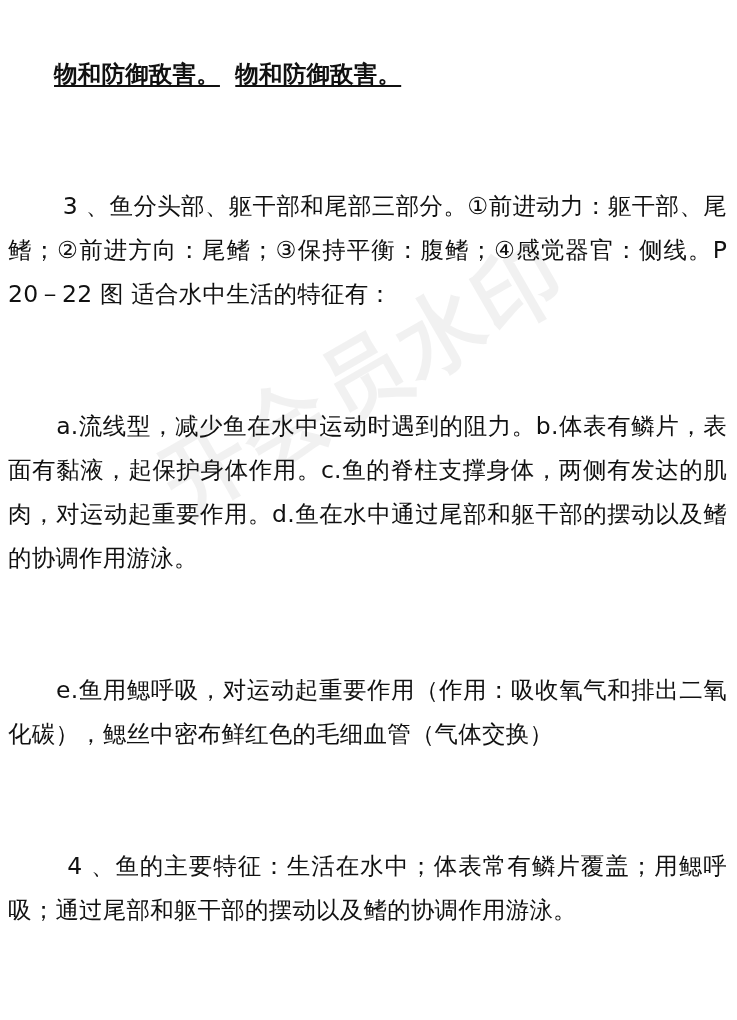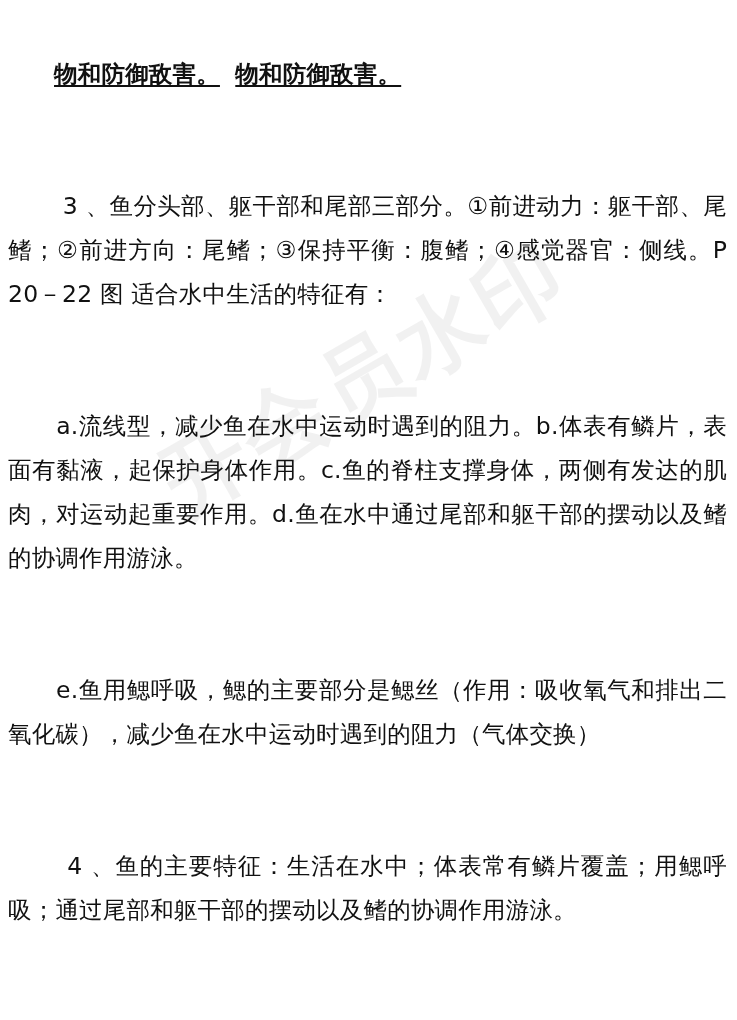--- a/index.html
+++ b/index.html
@@ -87,21 +87,21 @@
 
     <p class="line">
       <span> 3 、鱼分头部、躯干部和尾部三部分。①前进动力：躯干部、尾鳍；②前进方向：尾鳍；③保持平衡：腹鳍；④感觉器官：侧线。P 20－22 图 适合水中生活的特征有：</span>
     </p>
 
     <p class="line">
       <span>a.流线型，减少鱼在水中运动时遇到的阻力。b.体表有鳞片，表面有黏液，起保护身体作用。c.鱼的脊柱支撑身体，两侧有发达的肌肉，对运动起重要作用。d.鱼在水中通过尾部和躯干部的摆动以及鳍的协调作用游泳。</span>
     </p>
 
     <p class="line">
-      <span>e.鱼用鳃呼吸，鳃的主要部分是鳃丝（作用：吸收氧气和排出二氧化碳），减少鱼在水中运动时遇到的阻力（气体交换）</span>
+      <span>e.鱼用鳃呼吸，对运动起重要作用（作用：吸收氧气和排出二氧化碳），鳃丝中密布鲜红色的毛细血管（气体交换）</span>
     </p>
 
     <p class="line">
       <span> 4 、鱼的主要特征：生活在水中；体表常有鳞片覆盖；用鳃呼吸；通过尾部和躯干部的摆动以及鳍的协调作用游泳。</span>
     </p>
 
     <p class="line">
       
     </p>
 

